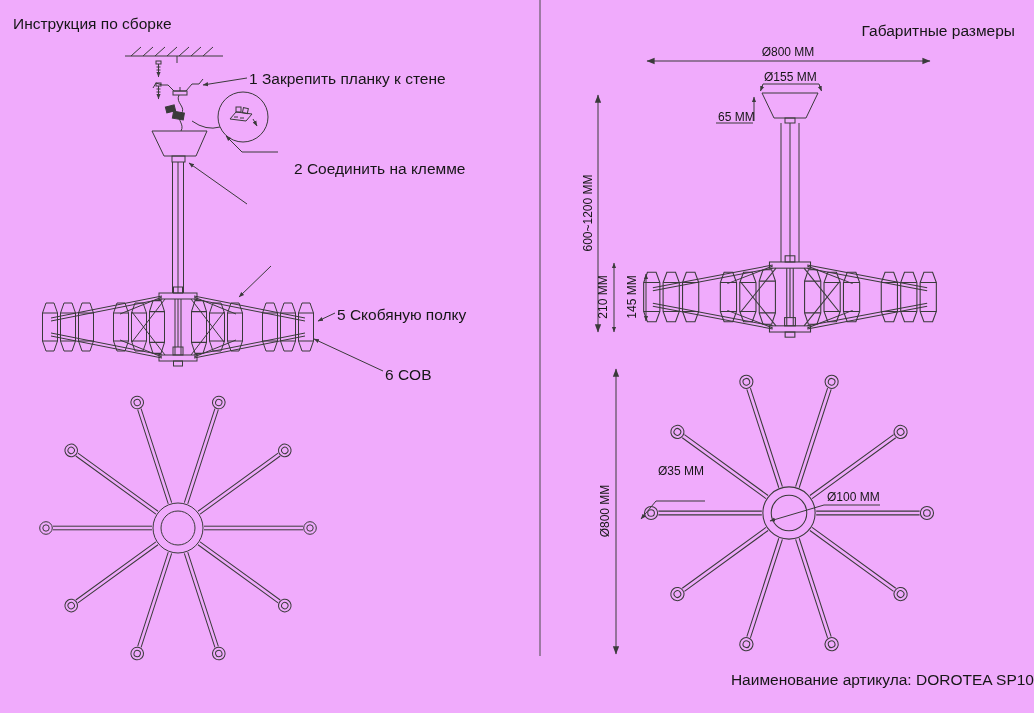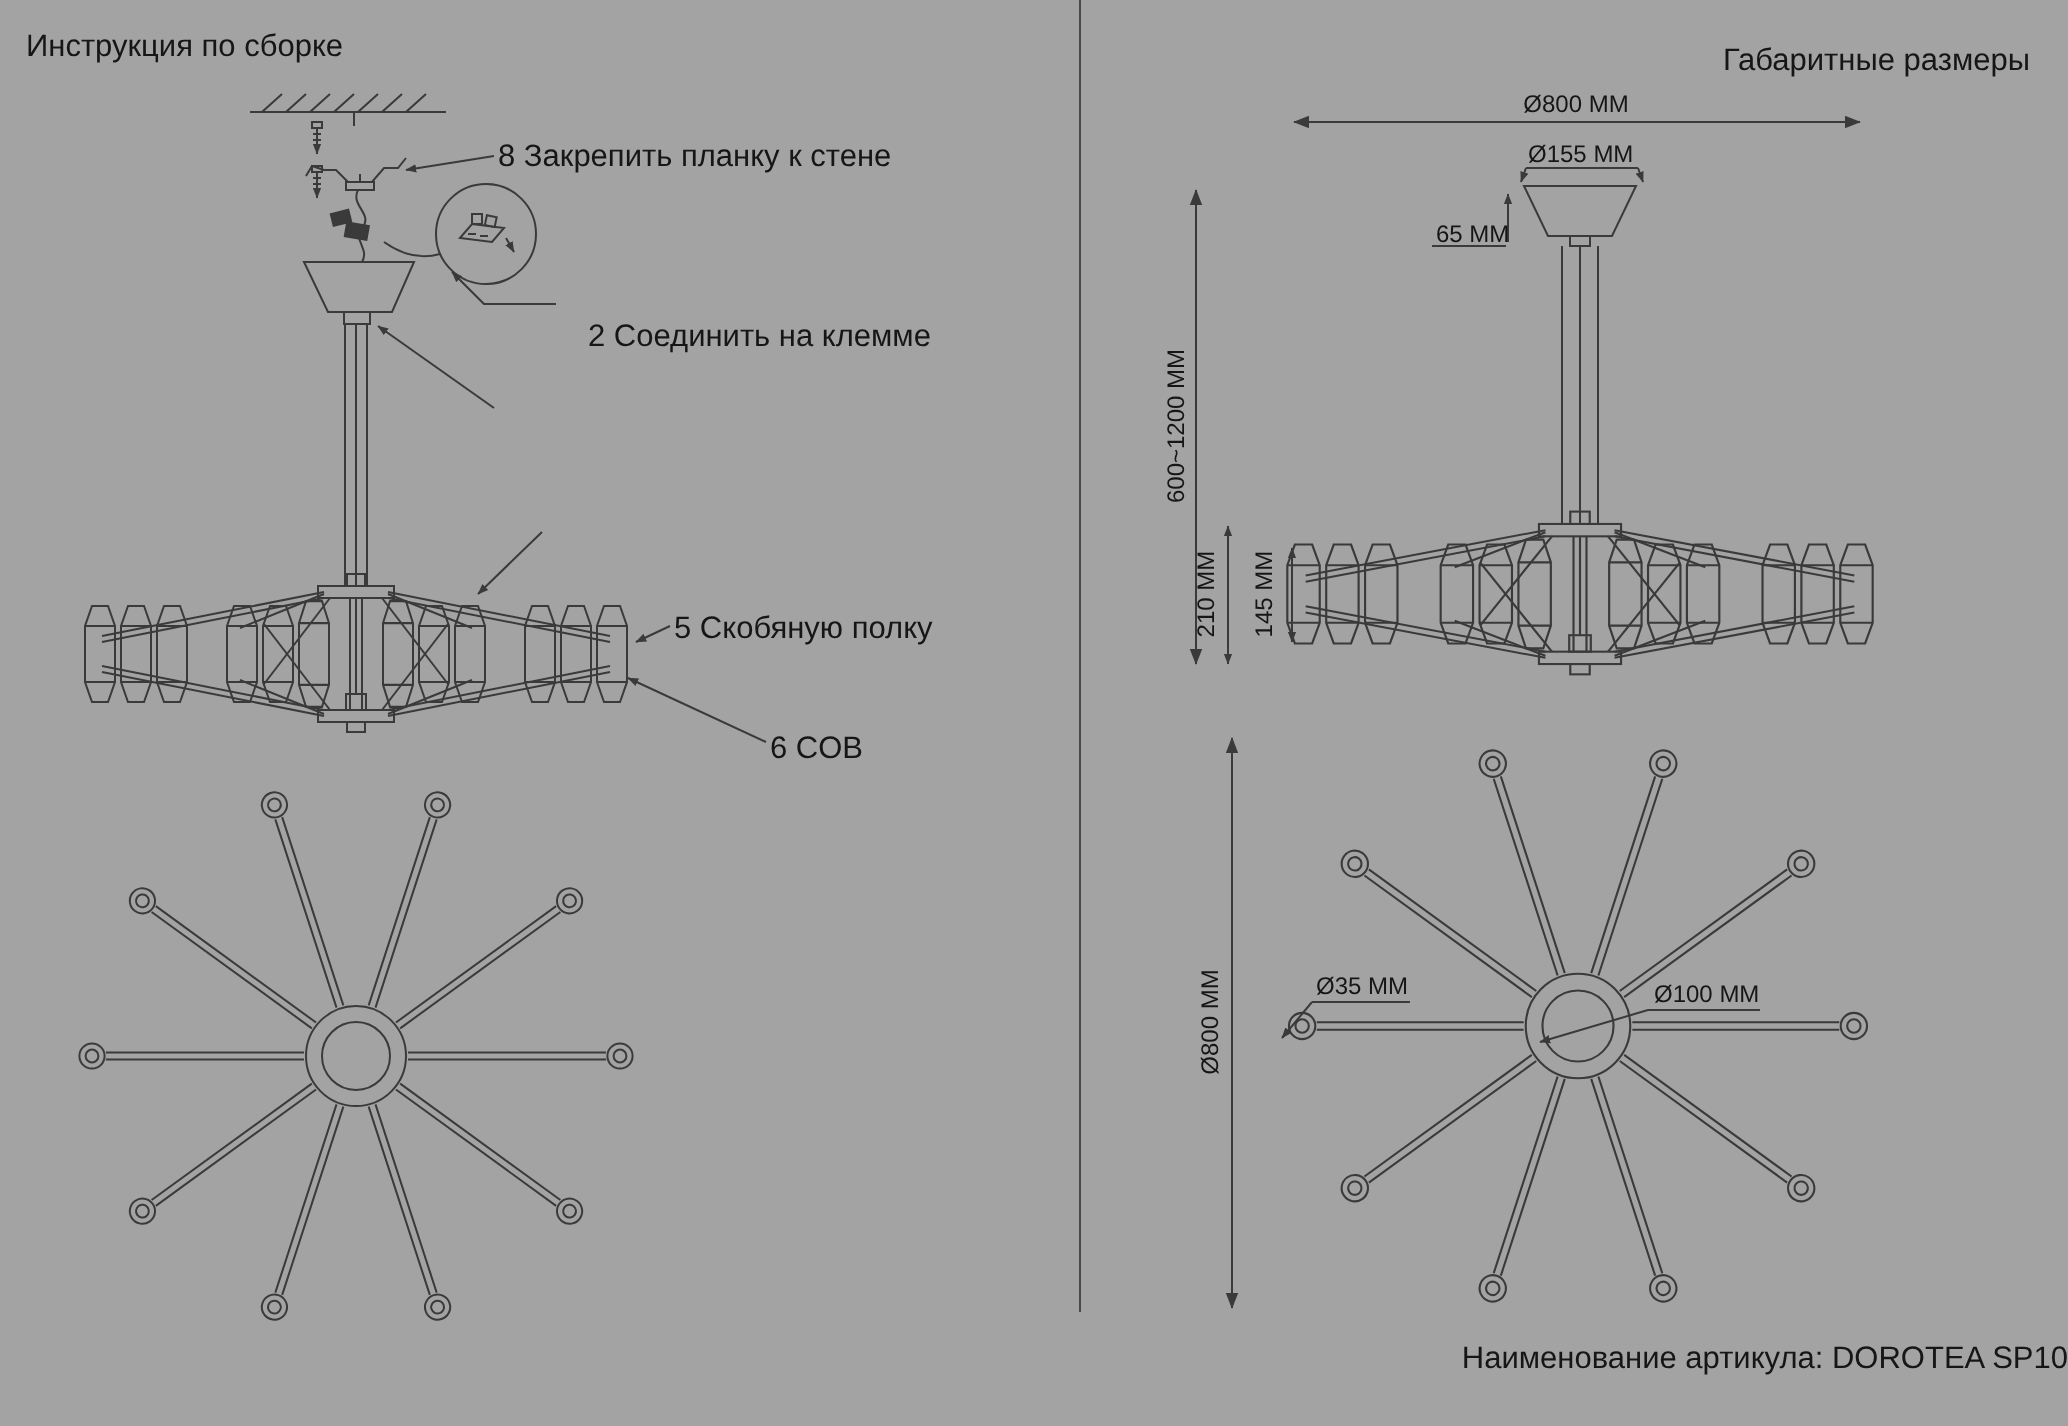--- a/index.html
+++ b/index.html
@@ -1,17 +1,17 @@
 <!DOCTYPE html>
 <html><head>
 <meta charset="utf-8">
 <style>
   html,body{margin:0;padding:0;background:#fff;}
   .canvas{
-    position:relative; width:1034px; height:713px; background:#a3a3a3;
+    position:relative; width:1034px; height:713px; background:#f0abfc;
     font-family:"Liberation Sans", sans-serif; color:#111; overflow:hidden;
   }
   .label{position:absolute; font-size:15.5px; line-height:1.15; white-space:nowrap; color:#161616;}
   .title{position:absolute; font-size:15.5px; white-space:nowrap; color:#161616;}
   .dim{position:absolute; font-size:12px; white-space:nowrap; color:#161616;}
   .vdim{position:absolute; font-size:12px; text-align:center; white-space:nowrap;
         transform:rotate(-90deg); transform-origin:center; color:#161616;}
   .footer{position:absolute; left:0; top:671px; width:1034px; text-align:right;
           font-size:15.5px; color:#161616;}
   svg.art{position:absolute; left:0; top:0;}
@@ -167,29 +167,29 @@
       <rect x="785" y="118" width="10" height="5"></rect>
     </g>
     <path d="M781,123 V262 M790,123 V262 M799,123 V262"></path>
     <use href="#side-body" transform="translate(790,297) scale(1.08,1.03)"></use>
     <use href="#top-body" transform="translate(789,513) scale(1.045)"></use>
   </svg>
 
   <div class="title" style="left:13px; top:15px;">Инструкция по сборке</div>
   <div class="title" style="left:815px; top:22px; width:200px; text-align:right;">Габаритные размеры</div>
 
-  <div class="label" style="left:249px; top:70px;">8 Закрепить планку к стене</div>
+  <div class="label" style="left:249px; top:70px;">1 Закрепить планку к стене</div>
   <div class="label" style="left:280px; top:160px;margin-left:14px;">2 Соединить на клемме</div>
   <div class="label" style="left:337px; top:306px;text-align:right;">5 Скобяную полку</div>
   <div class="label" style="left:385px; top:366px;">6 COB</div>
 
   <div class="dim" style="left:738px; top:45px; width:100px; text-align:center;">Ø800 MM</div>
   <div class="dim" style="left:764px; top:70px;">Ø155 MM</div>
   <div class="dim" style="left:718px; top:110px;">65 MM</div>
   <div class="vdim" style="left:533px; top:206px; width:110px;">600~1200 MM</div>
   <div class="vdim" style="left:573px; top:290px; width:60px;">210 MM</div>
   <div class="vdim" style="left:602px; top:290px; width:60px;">145 MM</div>
   <div class="vdim" style="left:560px; top:504px; width:90px;">Ø800 MM</div>
-  <div class="dim" style="left:658px; top:486px;text-align:right;">Ø35 MM</div>
+  <div class="dim" style="left:658px; top:464px;text-align:right;">Ø35 MM</div>
   <div class="dim" style="left:827px; top:490px;">Ø100 MM</div>
 
   <div class="footer">Наименование артикула: DOROTEA SP10</div>
 </div>
 
 </body></html>

